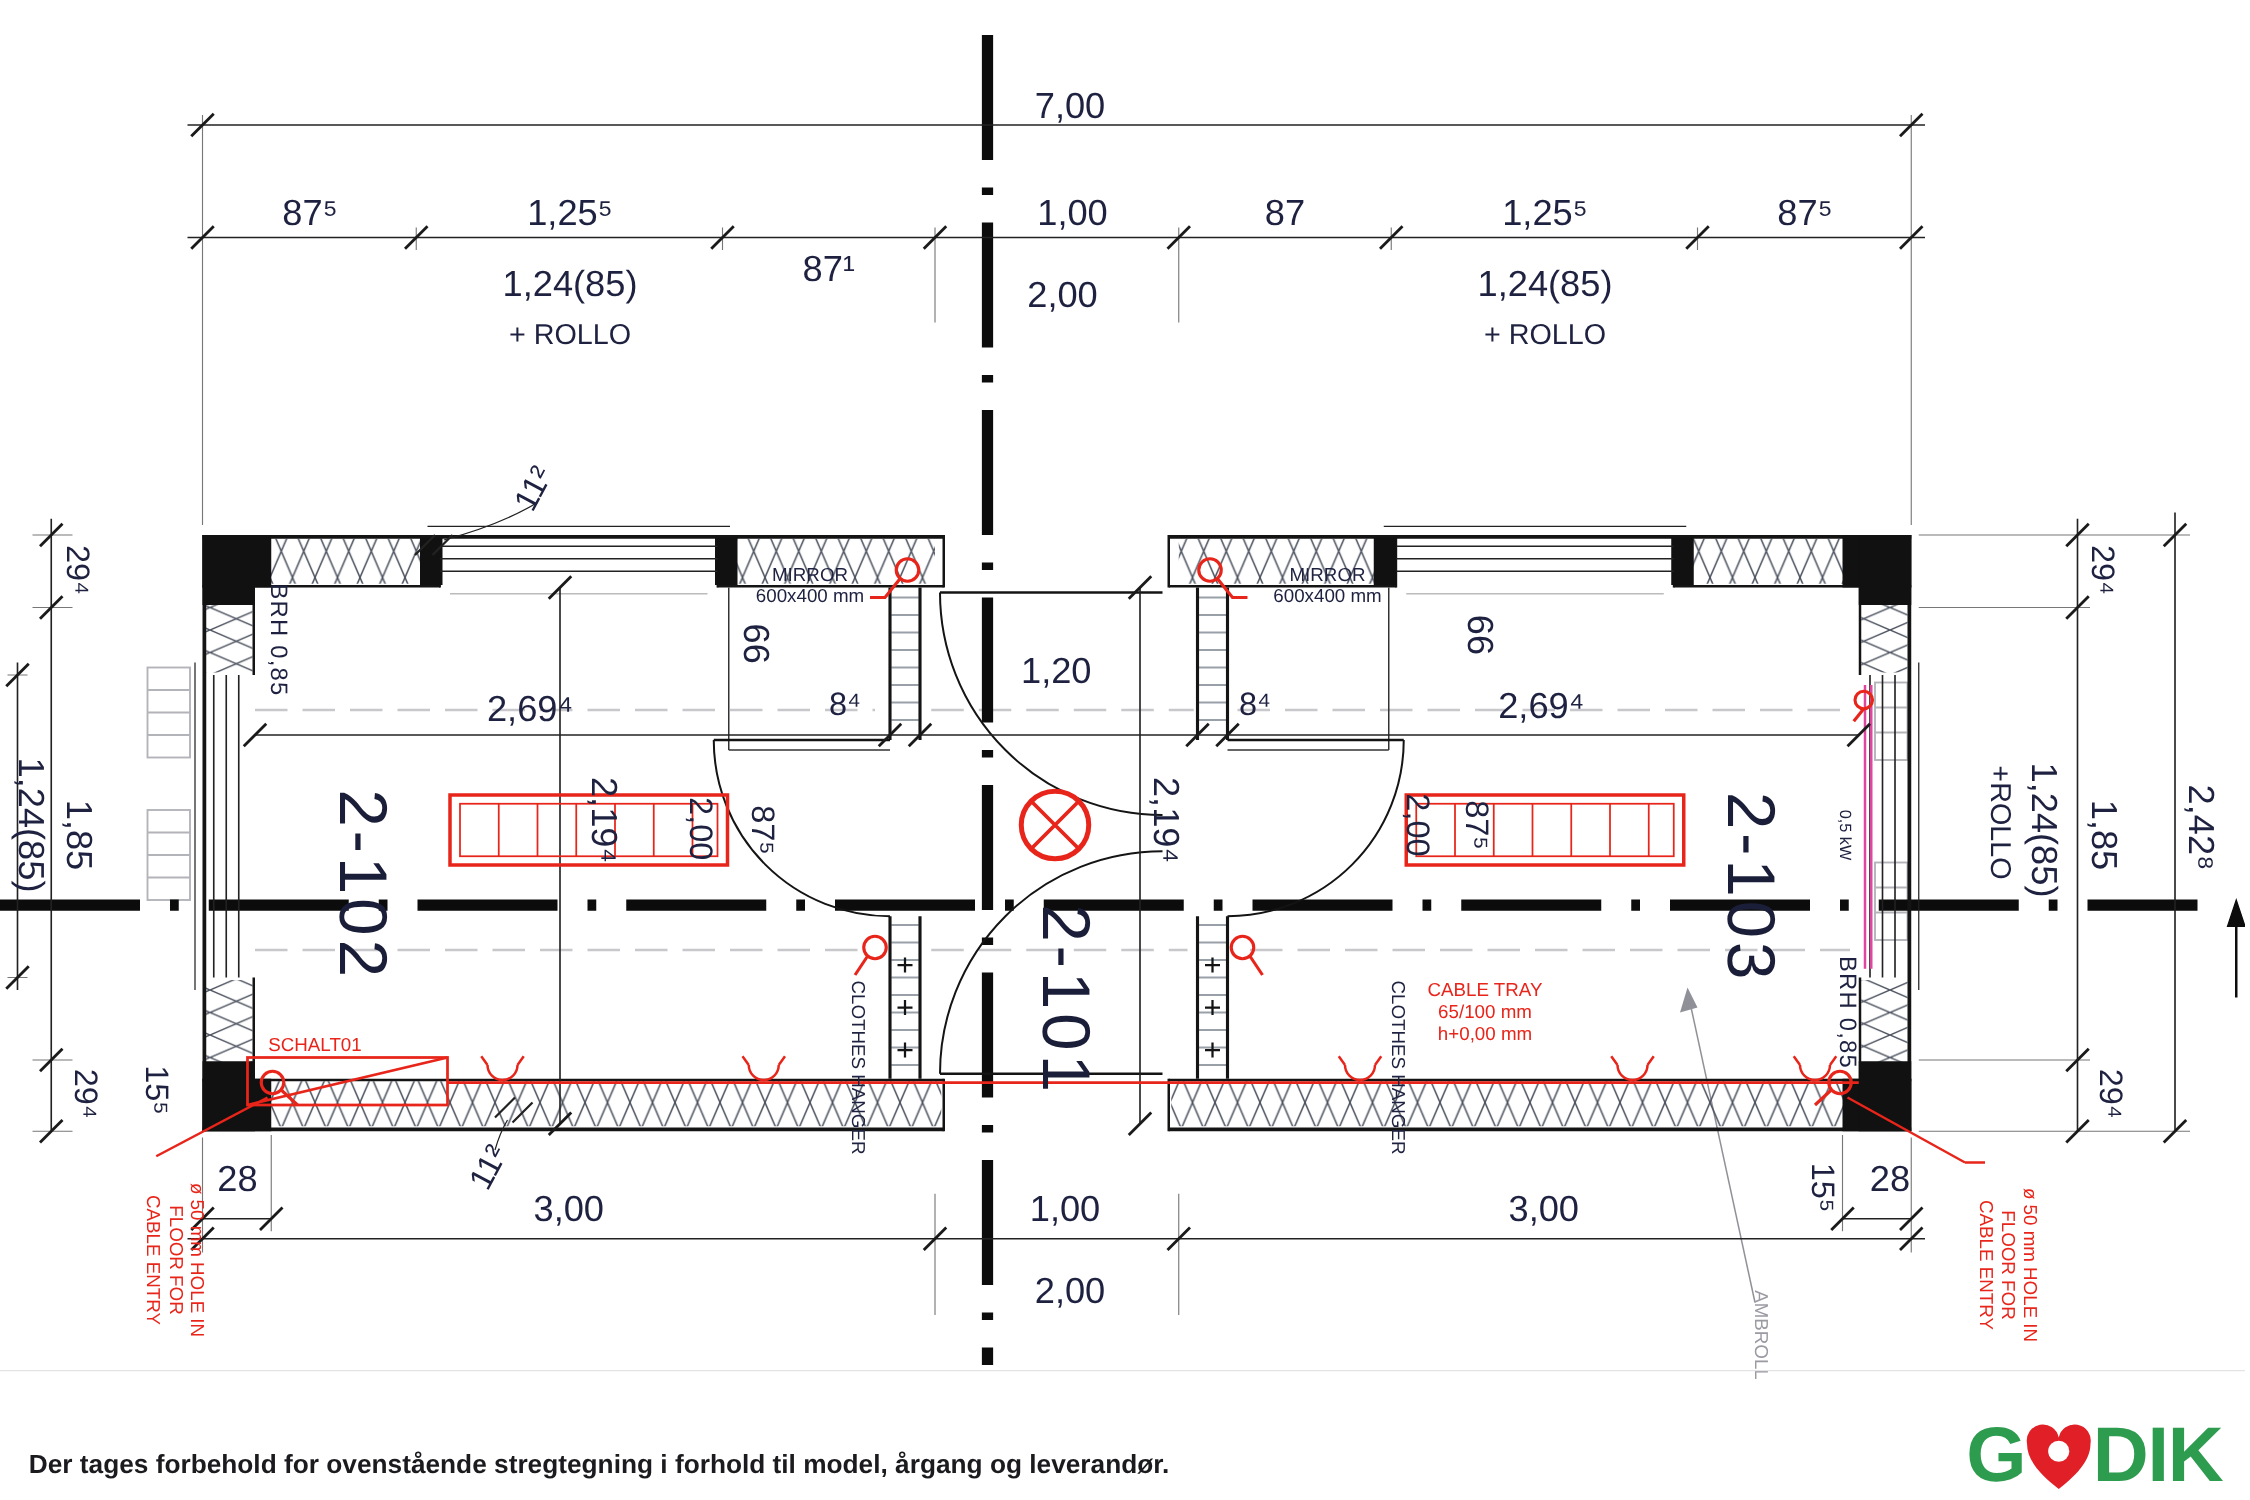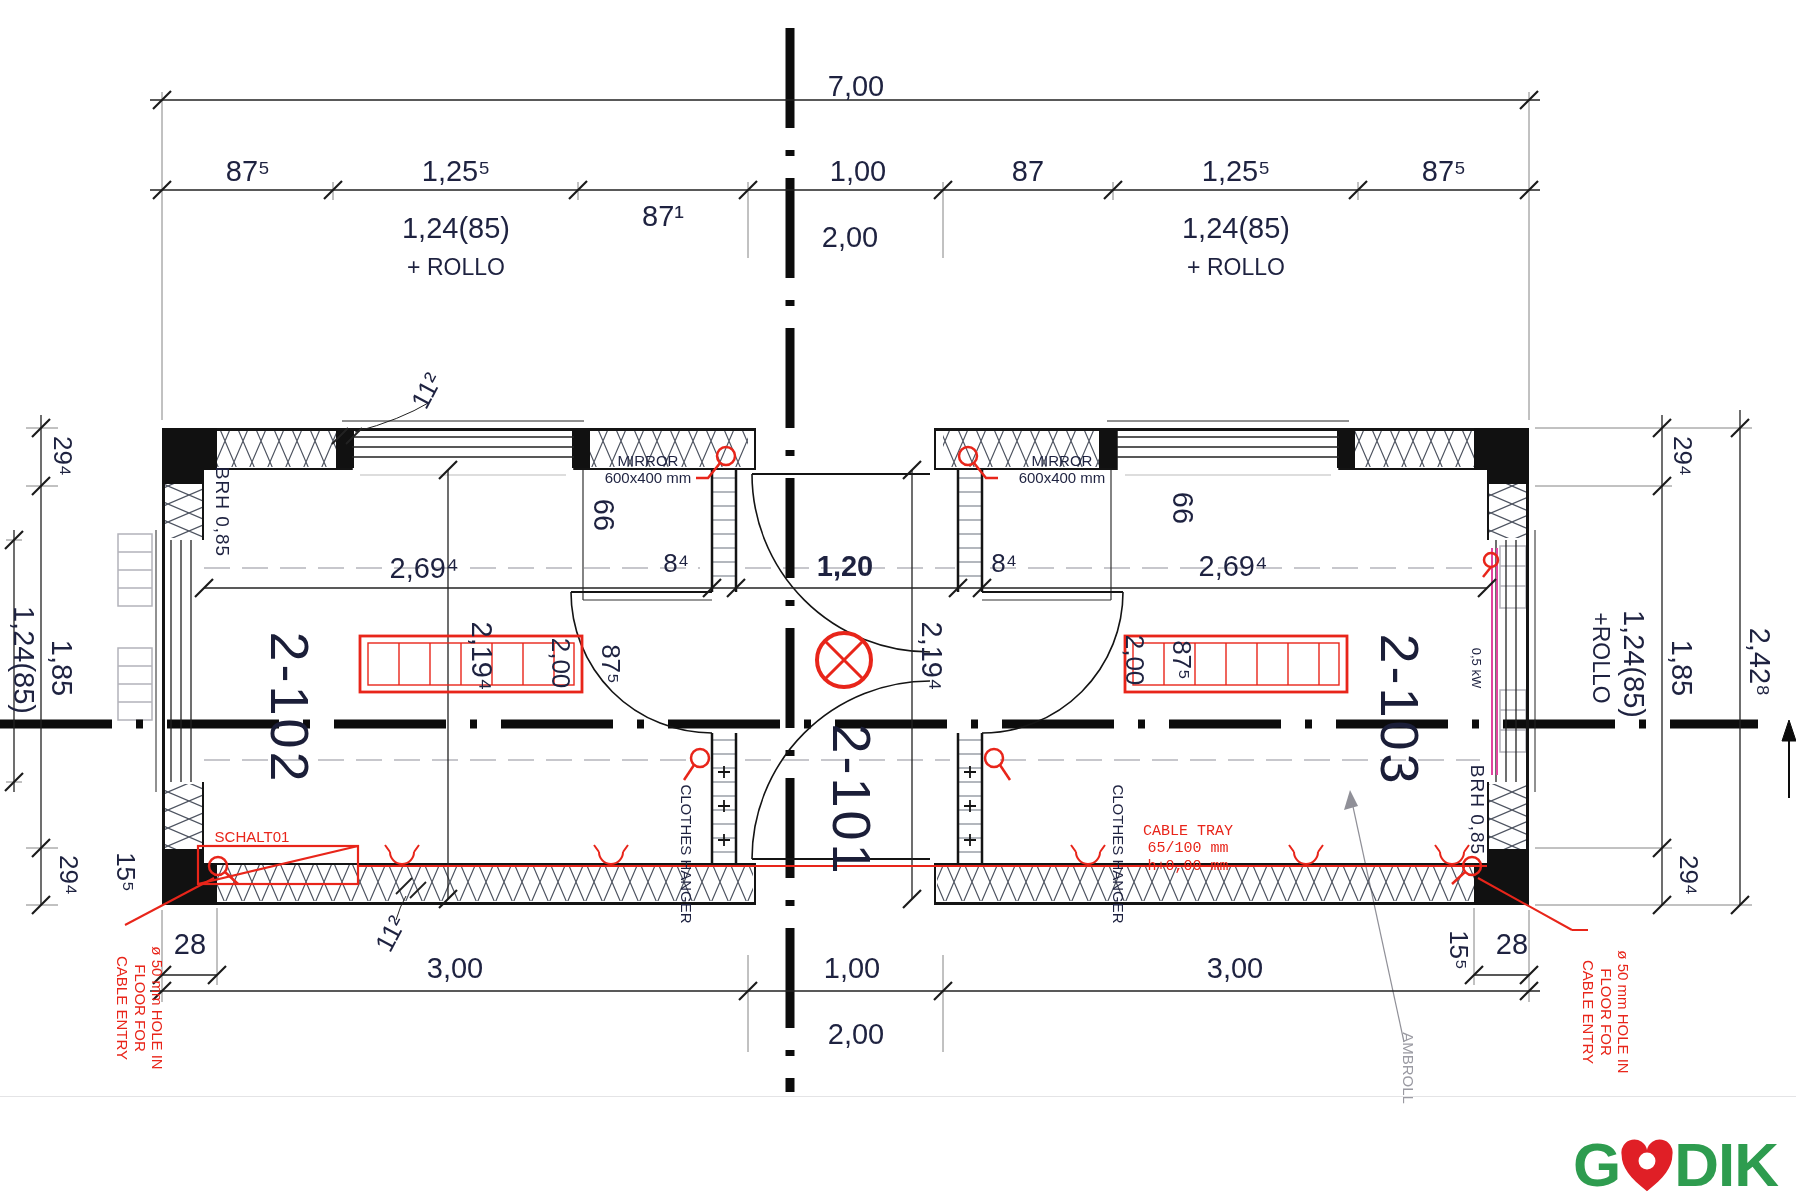--- a/index.html
+++ b/index.html
@@ -311,21 +311,21 @@
 <div class="t d30 rot" style="left:24px;top:660px;">1,24(85)</div>
 
 <div class="t d26 rot" style="left:1682px;top:456px;">29⁴</div>
 <div class="t d30 rot" style="left:1682px;top:668px;">1,85</div>
 <div class="t d26 rot" style="left:1688px;top:875px;">29⁴</div>
 <div class="t d30 rot" style="left:1760px;top:662px;">2,42⁸</div>
 <div class="t d30 rot" style="left:1634px;top:664px;">1,24(85)</div>
 <div class="t d24 rot" style="left:1601px;top:658px;">+ROLLO</div>
 
 <div class="t d30" style="left:424px;top:568px;">2,69⁴</div>
-<div class="t d30" style="left:845px;top:566px;font-weight:bold;">1,20</div>
+<div class="t d30" style="left:845px;top:538px;">1,20</div>
 <div class="t d30" style="left:1233px;top:566px;">2,69⁴</div>
 <div class="t d26" style="left:676px;top:564px;">8⁴</div>
 <div class="t d26" style="left:1004px;top:564px;">8⁴</div>
 <div class="t d30 rot" style="left:482px;top:656px;">2,19⁴</div>
 <div class="t d30 rot" style="left:932px;top:656px;">2,19⁴</div>
 <div class="t d26 rot" style="left:560px;top:663px;">2,00</div>
 <div class="t d26 rot" style="left:610px;top:664px;">87⁵</div>
 <div class="t d26 rot" style="left:1134px;top:660px;">2,00</div>
 <div class="t d26 rot" style="left:1181px;top:660px;">87⁵</div>
 <div class="t d30 rot" style="left:604px;top:515px;">66</div>
@@ -344,37 +344,38 @@
   <div>600x400 mm</div>
 </div>
 <div class="t s19 rot" style="left:222px;top:512px;">BRH 0,85</div>
 <div class="t s19 rot" style="left:1477px;top:810px;">BRH 0,85</div>
 <div class="t s15 rot" style="left:686px;top:854px;">CLOTHES HANGER</div>
 <div class="t s15 rot" style="left:1118px;top:854px;">CLOTHES HANGER</div>
 <div class="t s13 rot" style="left:1476px;top:668px;">0,5 kW</div>
 <div class="t s15 rot gray" style="left:1408px;top:1068px;">AMBROLL</div>
 
 <div class="t s15 red" style="left:252px;top:837px;">SCHALT01</div>
-<div class="t s15 red blockl" style="left:1188px;top:849px;font-family:Liberation Mono, monospace;">
+<div class="t s15 red blockl" style="left:1188px;top:810px;">
   <div>CABLE TRAY</div>
   <div>65/100 mm</div>
   <div>h+0,00 mm</div>
 </div>
 <div class="t s15 red blockl rot" style="left:140px;top:1008px;">
   <div>ø 50 mm HOLE IN</div>
   <div>FLOOR FOR</div>
   <div>CABLE ENTRY</div>
 </div>
 <div class="t s15 red blockl rot" style="left:1606px;top:1012px;">
   <div>ø 50 mm HOLE IN</div>
   <div>FLOOR FOR</div>
   <div>CABLE ENTRY</div>
 </div>
 
 <div class="footer-rule"></div>
+<div class="disclaimer">Der tages forbehold for ovenstående stregtegning i forhold til model, årgang og leverandør.</div>
 <div class="logo">
   <span class="l">G</span>
   <svg width="58" height="56" viewBox="0 0 48 46">
     <path d="M24 43 C10 32 3 23 3 13 A10.5 10.5 0 0 1 24 9 A10.5 10.5 0 0 1 45 13 C45 23 38 32 24 43 Z" fill="#e01f26"></path>
     <circle cx="24" cy="18" r="7" fill="#ffffff"></circle>
   </svg>
   <span class="l">DIK</span>
 </div>
 
 </div>

